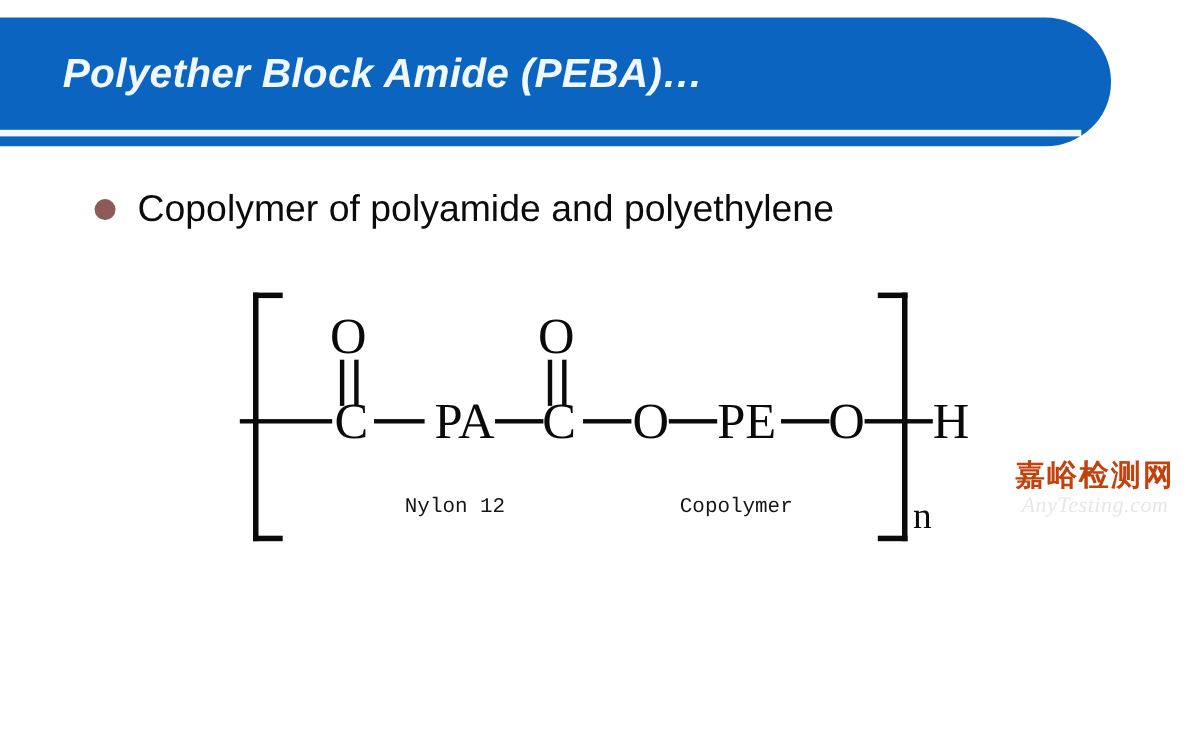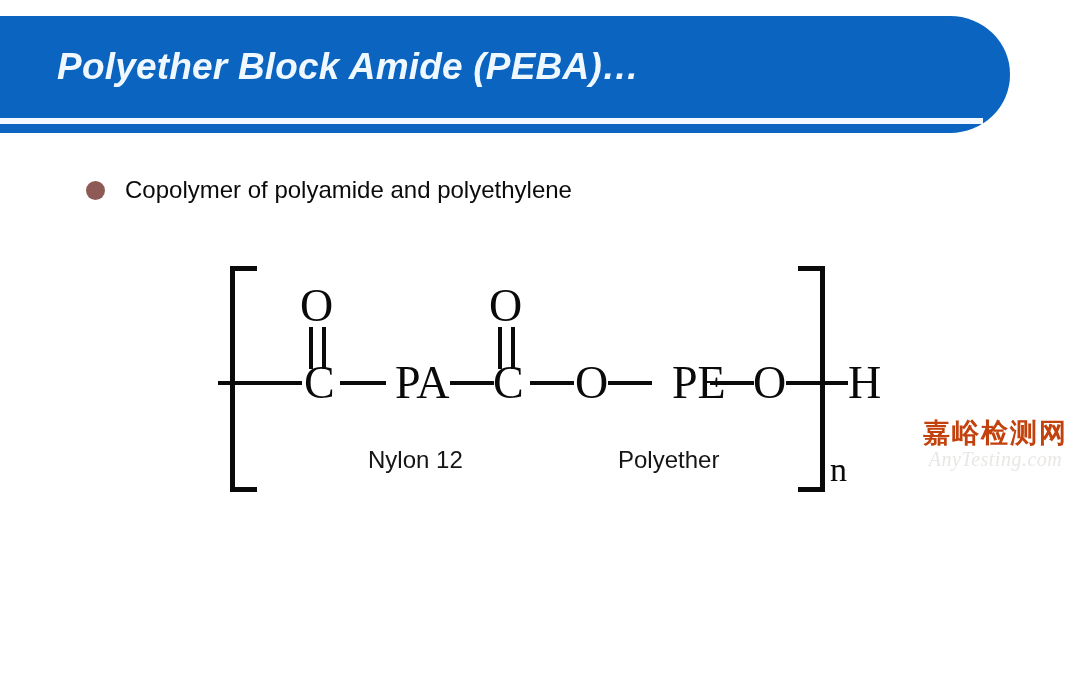--- a/index.html
+++ b/index.html
@@ -73,21 +73,21 @@
   #bullet-marker {
     width: 19px;
     height: 19px;
     border-radius: 50%;
     background: #8d5a55;
     margin-right: 20px;
     flex: 0 0 auto;
   }
   #bullet-text {
     font-family: "Liberation Sans", sans-serif;
-    font-size: 24px;
+    font-size: 34px;
     line-height: 44px;
     color: #0b0b0b;
     white-space: nowrap;
   }
 
   
   #structure {
     position: absolute;
     left: 140px;
     top: 255px;
@@ -125,22 +125,22 @@
   }
   .sub-n {
     position: absolute;
     font-family: "Liberation Serif", serif;
     font-size: 34px;
     line-height: 34px;
     color: #0a0a0a;
   }
   .seg-label {
     position: absolute;
-    font-family: Liberation Sans, sans-serif;
-    font-size: 24px;
+    font-family: Liberation Mono, monospace;
+    font-size: 19px;
     line-height: 26px;
     color: #151515;
     white-space: nowrap;
     text-align: right;
   }
 
   
   #watermark {
     position: absolute;
     right: 12px;
@@ -201,26 +201,26 @@
     <div class="bond-v" style="left:358px; top:72px; height:42px;"></div>
     <div class="bond-v" style="left:371px; top:72px; height:42px;"></div>
 
     <div class="atom" style="left:160px; top:28px;">O</div>
     <div class="atom" style="left:349px; top:28px;">O</div>
 
     <div class="atom" style="left:164px; top:105px;">C</div>
     <div class="atom" style="left:255px; top:105px;">PA</div>
     <div class="atom" style="left:353px; top:105px;">C</div>
     <div class="atom" style="left:435px; top:105px;">O</div>
-    <div class="atom" style="left:532px; top:105px;text-align:center;">PE</div>
+    <div class="atom" style="left:512px; top:105px;text-align:center;">PE</div>
     <div class="atom" style="left:613px; top:105px;">O</div>
     <div class="atom" style="left:708px; top:105px;">H</div>
 
     <div class="seg-label" style="left:228px; top:192px;">Nylon 12</div>
-    <div class="seg-label" style="left:478px; top:192px;">Polyether</div>
+    <div class="seg-label" style="left:478px; top:192px;">Copolymer</div>
   </div>
 
   <div id="watermark">
     <div id="watermark-cn">嘉峪检测网</div>
     <div id="watermark-en">AnyTesting.com</div>
   </div>
 
 </div>
 
 </body></html>

